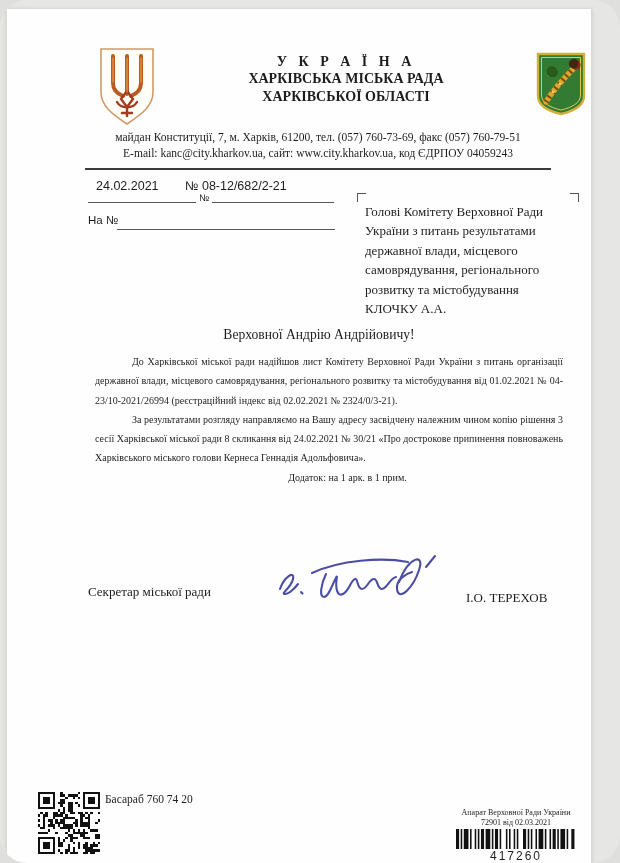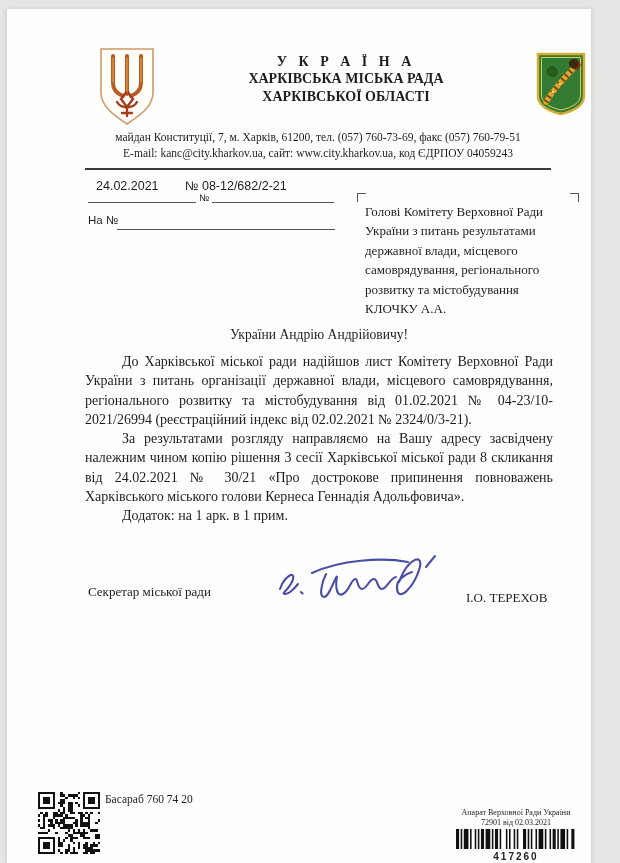--- a/index.html
+++ b/index.html
@@ -2,20 +2,21 @@
 <html><head>
 <meta charset="utf-8">
 <style>
   * { margin:0; padding:0; box-sizing:border-box; }
   html,body { background:#dfdfdd; }
   #screen {
     position:relative; width:620px; height:863px; overflow:hidden;
     background:#e6e6e4;
     font-family:"Liberation Serif","DejaVu Serif",serif;
     color:#1d1d1d;
+    border-radius:27px;
   }
   .page {
     position:absolute; left:6px; top:9px; width:586px; height:854px;
     background:#fefefe; z-index:1;
     border-left:1px solid #d9d9d7; border-right:1px solid #d9d9d7;
     box-shadow:0 0 4px rgba(0,0,0,.12);
   }
   .abs { position:absolute; z-index:2; }
 
   
@@ -40,37 +41,37 @@
   .uline-c       { left:117px; top:229px; width:218px; }
 
   
   .mark { width:9px; height:9px; }
   .mark-l { left:357px; top:193px; border-left:1.4px solid #555; border-top:1.4px solid #555; }
   .mark-r { left:570px; top:193px; border-right:1.4px solid #555; border-top:1.4px solid #555; }
   .recipient { left:365px; top:202px; width:208px; font-size:13px; line-height:19.4px; }
 
   
   .salutation { left:85px; top:327px; width:468px; text-align:center; font-size:13.6px; }
-  .body-text  { left:85px; top:352px; width:468px; font-size:14px; line-height:19.3px;
+  .body-text  { left:95px; top:352px; width:468px; font-size:10px; line-height:19.3px;
                 text-align:justify; }
   .body-text p { text-indent:37px; }
-  .body-text .attachment { text-align:left; }
+  .body-text .attachment { text-align:center; }
 
   
   .sig-title { left:88px;  top:584px; font-size:13px; }
   .sig-name  { left:466px; top:584px; font-size:13px;margin-top:6px; }
   .sig-ink   { left:268px; top:546px; width:185px; height:66px; }
 
   
   .qr         { left:38px; top:792px; width:62px; height:62px; }
   .qr-caption { left:105px; top:793px; font-size:11.5px; }
   .stamp      { left:450px; top:808px; width:132px; text-align:center;
                 font-size:8px; line-height:9.5px; }
   .stamp .barcode { margin:2px auto 0; width:120px; height:20px; }
-  .stamp .bc-num  { font-weight:bold; font-size:10px; letter-spacing:2px;
+  .stamp .bc-num  { font-weight:normal; font-size:12px; letter-spacing:2px;
                     font-family:"Liberation Sans",sans-serif; }
 </style>
 </head>
 <body>
 
 <div id="screen">
   <div class="page"></div>
 
   <svg class="abs emblem-left" viewBox="0 0 62 82">
     <path d="M5,3 H57 V46 C57,60 46,68 31,78 C16,68 5,60 5,46 Z" fill="#fffdf7" stroke="#cf9a68" stroke-width="1.6"></path>
@@ -131,21 +132,21 @@
   <div class="abs mark mark-r"></div>
   <div class="abs recipient">
     <div>Голові Комітету Верховної Ради</div>
     <div>України з питань результатами</div>
     <div>державної влади, місцевого</div>
     <div>самоврядування, регіонального</div>
     <div>розвитку та містобудування</div>
     <div>КЛОЧКУ А.А.</div>
   </div>
 
-  <div class="abs salutation">України Андрію Андрійовичу!</div>
+  <div class="abs salutation">Верховної Андрію Андрійовичу!</div>
   <div class="abs body-text">
     <p>До Харківської міської ради надійшов лист Комітету Верховної Ради України з питань організації державної влади, місцевого самоврядування, регіонального розвитку та містобудування від 01.02.2021 № 04-23/10-2021/26994 (реєстраційний індекс від 02.02.2021 № 2324/0/3-21).</p>
     <p>За результатами розгляду направляємо на Вашу адресу засвідчену належним чином копію рішення 3 сесії Харківської міської ради 8 скликання від 24.02.2021 № 30/21 «Про дострокове припинення повноважень Харківського міського голови Кернеса Геннадія Адольфовича».</p>
     <p class="attachment">Додаток: на 1 арк. в 1 прим.</p>
   </div>
 
   <div class="abs sig-title">Секретар міської ради</div>
   <svg class="abs sig-ink" viewBox="0 0 185 66">
     <g fill="none" stroke="#3c3f9e" stroke-width="2.1" stroke-linecap="round" opacity="0.92">
       <path d="M12,43 C16,31 27,24 25,33 C23,42 12,48 17,48 C21,48 27,42 30,38"></path>

